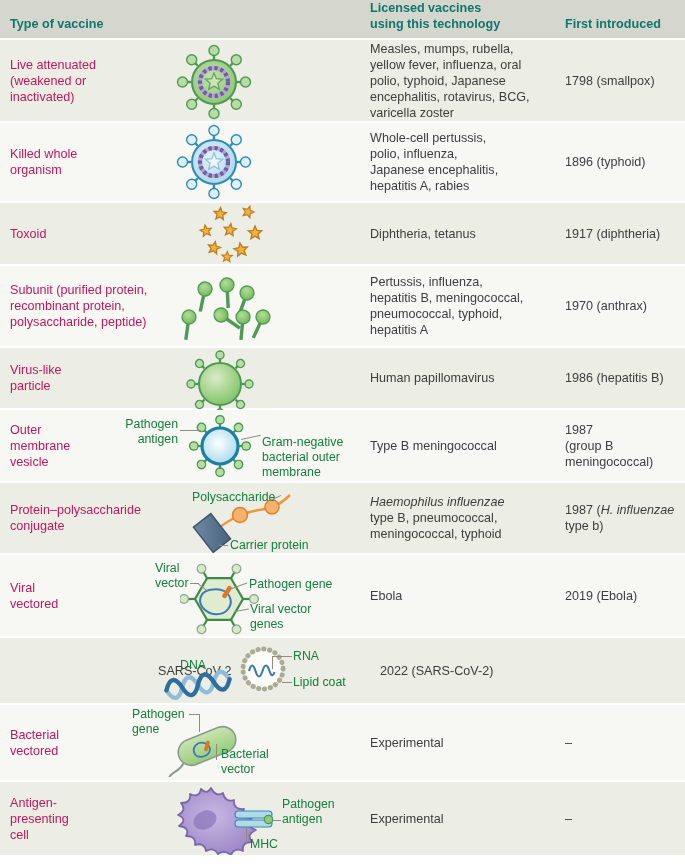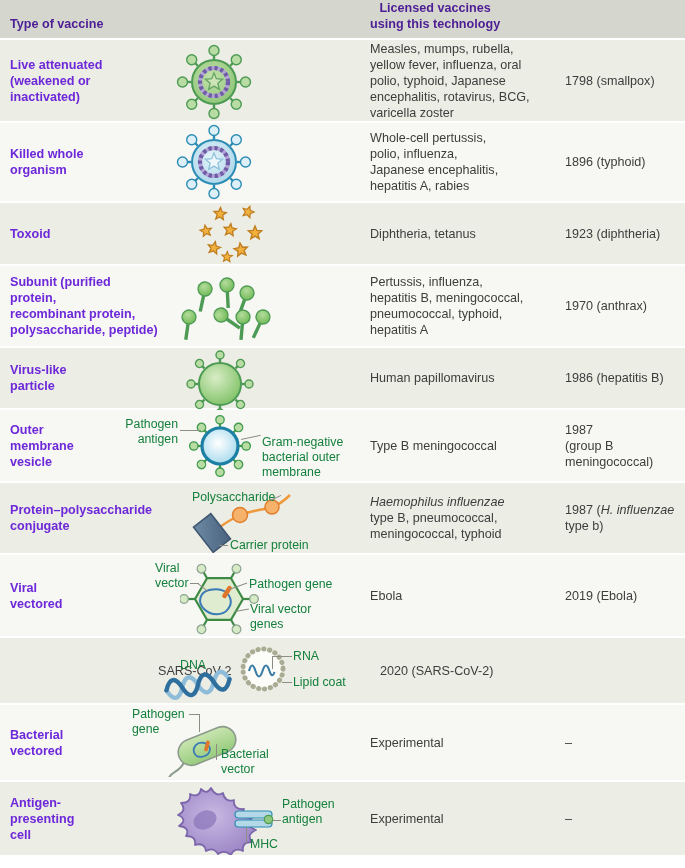--- a/index.html
+++ b/index.html
@@ -3,27 +3,27 @@
 <meta charset="utf-8">
 <style>
   html,body{margin:0;padding:0;background:#fff;font-family:"Liberation Sans",sans-serif;}
   .tbl{width:685px;}
   .row{display:grid;grid-template-columns:158px 212px 185px 130px;position:relative;margin-bottom:2px;}
   .row:last-child{margin-bottom:16px;}
   .hdr{height:38px;background:#d5d6cd;align-items:end;}
   .odd{background:#ecede4;}
   .even{background:#f7f7f3;}
   .c1{padding-left:10px;display:flex;align-items:center;}
-  .c1 .t{font-weight:bold;font-size:12.6px;line-height:16px;color:#6d28d9;white-space:pre-line;}
+  .c1 .t{font-weight:normal;font-size:12.6px;line-height:16px;color:#be185d;white-space:pre-line;}
   .c2{position:relative;}
   .c3{display:flex;align-items:center;padding-right:14px;}
   .c4{display:flex;align-items:center;padding-left:10px;padding-right:4px;}
   .c3 .t,.c4 .t{font-size:12.6px;line-height:16px;color:#3d3d3d;white-space:pre-line;}
   .hdr .c1,.hdr .c3,.hdr .c4{align-items:end;padding-bottom:7px;}
-  .hdr .t{font-weight:bold;color:#4c1d95;font-size:12.6px;line-height:16px;white-space:pre-line;text-align:center;}
+  .hdr .t{font-weight:bold;color:#0f766e;font-size:12.6px;line-height:16px;white-space:pre-line;}
   .ic{position:absolute;}
   .lbl{position:absolute;font-size:12.3px;line-height:15px;color:#15803d;white-space:pre-line;}
   .lbl.r{text-align:right;}
   .ln{position:absolute;height:1.2px;background:#8d8d86;transform-origin:0 0;}
   .lnv{position:absolute;width:1.2px;background:#8d8d86;}
   .st{fill:#f2b13e;stroke:#bf7d1e;stroke-width:0.2px;}
   .kng{fill:#b9dca4;stroke:#4c9a53;stroke-width:1.4;}
   .stg{stroke:#4c9a53;stroke-width:2.4;}
   .knb{fill:#ddeff7;stroke:#2b8cb4;stroke-width:1.4;}
   .stb{stroke:#2b8cb4;stroke-width:2.4;}
@@ -79,20 +79,23 @@
 
   <div class="row hdr">
     <div class="c1">
         <span class="t">Type of vaccine</span>
       </div>
     <div class="c2"></div>
     <div class="c3">
         <span class="t">Licensed vaccines
 using this technology</span>
       </div>
+    <div class="c4">
+        <span class="t">First introduced</span>
+      </div>
   </div>
 
   <div class="row odd" style="height:81px">
     <div class="c1">
         <span class="t">Live attenuated
 (weakened or
 inactivated)</span>
       </div>
     <div class="c2"></div>
     <div class="c3">
@@ -206,21 +209,21 @@
 
   <div class="row odd" style="height:61px">
     <div class="c1">
         <span class="t">Toxoid</span>
       </div>
     <div class="c2"></div>
     <div class="c3">
         <span class="t">Diphtheria, tetanus</span>
       </div>
     <div class="c4">
-        <span class="t">1923 (diphtheria)</span>
+        <span class="t">1917 (diphtheria)</span>
       </div>
     <svg class="ic" style="left:192px;top:2px" width="80" height="58">
       <use href="#star" class="st" transform="translate(28,9) scale(6.5) rotate(5)"></use>
       <use href="#star" class="st" transform="translate(56,7) scale(6) rotate(18)"></use>
       <use href="#star" class="st" transform="translate(14,26) scale(6) rotate(-10)"></use>
       <use href="#star" class="st" transform="translate(38,25) scale(6.5) rotate(8)"></use>
       <use href="#star" class="st" transform="translate(63,28) scale(7) rotate(0)"></use>
       <use href="#star" class="st" transform="translate(22,43) scale(6.5) rotate(12)"></use>
       <use href="#star" class="st" transform="translate(49,45) scale(7) rotate(-8)"></use>
       <use href="#star" class="st" transform="translate(35,52) scale(5.5) rotate(4)"></use>
@@ -469,21 +472,21 @@
 genes</div>
     <div class="ln" style="left:235px;top:56px;width:14px;transform:rotate(-10deg)"></div>
   </div>
 
   <div class="row odd" style="height:65px">
     <div class="c2"></div>
     <div class="c3">
         <span class="t">SARS-CoV-2</span>
       </div>
     <div class="c4">
-        <span class="t">2020 (SARS-CoV-2)</span>
+        <span class="t">2022 (SARS-CoV-2)</span>
       </div>
     <div class="lbl" style="left:180px;top:20px">DNA</div>
     <svg class="ic" style="left:164px;top:30px" width="70" height="34">
       <g transform="rotate(-10 33 17)">
         <path d="M2,17 C7,29 13,29 18,17 C23,5 29,5 34,17 C39,29 45,29 50,17 C55,5 61,5 66,17" fill="none" stroke="#8fbcd8" stroke-width="4.4" stroke-linecap="round"></path>
         <path d="M2,17 C7,5 13,5 18,17 C23,29 29,29 34,17 C39,5 45,5 50,17 C55,29 61,29 66,17" fill="none" stroke="#2e6f9e" stroke-width="4.4" stroke-linecap="round"></path>
       </g>
     </svg>
     <svg class="ic" style="left:238px;top:6px" width="50" height="50">
       <circle cx="25" cy="25" r="20" fill="#fcfcf8" stroke="#a9ab93" stroke-width="5" stroke-dasharray="0.3,5.6" stroke-linecap="round"></circle>

